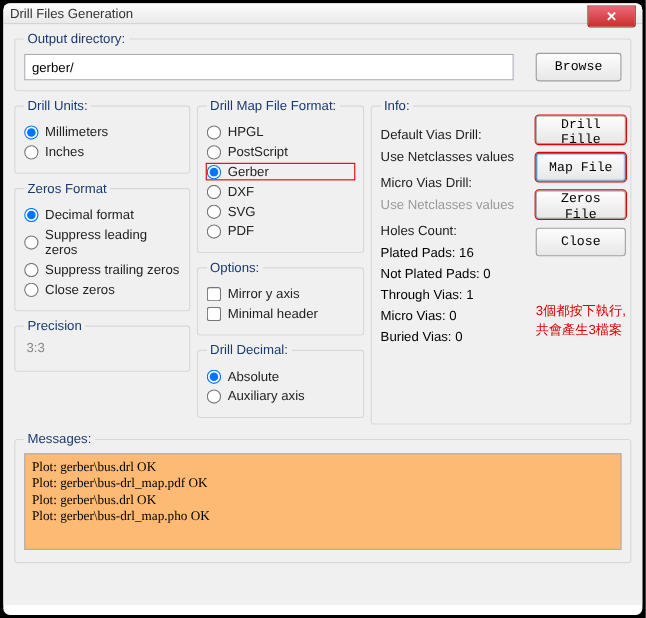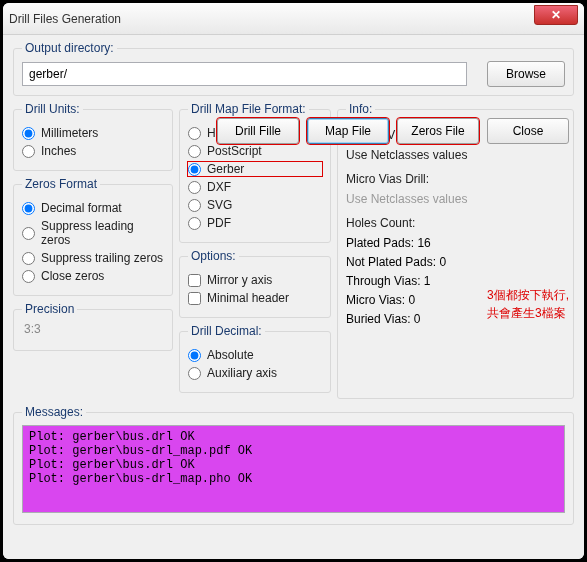--- a/index.html
+++ b/index.html
@@ -1,43 +1,43 @@
 <!DOCTYPE html>
 <html><head>
 <meta charset="utf-8">
 <style>
   * { box-sizing: border-box; font-family: "Segoe UI", Tahoma, sans-serif; font-size: 12px; }
   body { margin: 0; background: #000; width: 587px; height: 562px; padding: 3px; }
   .window { width: 581px; height: 556px; background: #fff; border-radius: 6px; overflow: hidden; box-shadow: 0 0 6px rgba(0,0,0,0.5); }
-  .titlebar { height: 32px; background: linear-gradient(#fdfdfd,#e9e9e9); display: flex; align-items: center; padding: 0 6px; border-bottom: 1px solid #d0d0d0; position: relative; }
+  .titlebar { height: 19px; background: linear-gradient(#fdfdfd,#e9e9e9); display: flex; align-items: center; padding: 0 6px; border-bottom: 1px solid #d0d0d0; position: relative; }
   .titlebar .title { color: #333; }
   .titlebar .close { position: absolute; right: 6px; top: 2px; width: 44px; height: 20px; background: linear-gradient(#e67,#c9302c); border: 1px solid #a02722; border-radius: 0 0 3px 3px; color: #fff; text-align: center; line-height: 18px; font-weight: bold; }
   .client { padding: 6px 10px 10px 10px; background: #f0f0f0; height: calc(100% - 28px); }
   fieldset { border: 1px solid #d8d8d8; border-radius: 3px; margin: 0 0 6px 0; padding: 6px 8px 8px 8px; }
   fieldset > legend { color: #1a3a6e; padding: 0 3px; }
   .row-top { display: flex; align-items: center; gap: 20px; }
   .row-top input[type=text] { flex: 1; height: 24px; padding: 2px 6px; border: 1px solid #abadb3; background: #fff; }
-  .btn { height: 26px; min-width: 78px; background: linear-gradient(#fdfdfd,#e7e7e7); border: 1px solid #9e9e9e; border-radius: 3px; padding: 0 10px; cursor: pointer; }
+  .btn { height: 26px; min-width: 78px; background: linear-gradient(#fdfdfd,#e7e7e7); border: 1px solid #9e9e9e; border-radius: 3px; padding: 0 10px; cursor: pointer; font-family: Liberation Mono, monospace; }
   .btn.focus { border: 1px solid #3c7fb1; box-shadow: 0 0 0 1px #a3d3f5 inset; }
   .cols { display: flex; gap: 6px; margin-top: 4px; }
   .col1 { width: 160px; }
   .col2 { width: 152px; }
   .col3 { flex: 1; position: relative; }
   .radio-row, .check-row { display: flex; align-items: center; gap: 6px; margin: 4px 0; color: #222; }
   .radio-row input, .check-row input { margin: 0; }
   .plain-val { color: #888; margin: 0 0 6px 2px; }
   .info-line { margin: 6px 0 10px 0; color: #222; }
   .info-line.gray { color: #9a9a9a; }
-  .btn-stack { position: absolute; right: 4px; top: 2px; display: flex; flex-direction: row; gap: 8px; }
+  .btn-stack { position: absolute; right: 4px; top: 2px; display: flex; flex-direction: column; gap: 8px; }
   .btn-stack .btn { width: 82px; }
   .holes { margin-top: 6px; }
   .holes div { margin: 5px 0; }
   .red-annot { color: #d00; position: absolute; right: 4px; top: 170px; text-align: left; line-height: 1.5; }
   .red-box { outline: 1px solid #d00; }
-  .messages { width: 100%; height: 88px; border: 1px solid #abadb3; background: #d946ef; padding: 4px 6px; overflow: auto; resize: none; font-family: Liberation Mono, monospace; }
+  .messages { width: 100%; height: 88px; border: 1px solid #abadb3; background: #fdba74; padding: 4px 6px; overflow: auto; resize: none; font-family: Liberation Serif, serif; }
   .sub-head { color: #222; margin: 6px 0 2px 0; }
 </style>
 </head>
 <body>
 
 <div class="window">
   <div class="titlebar">
     <span class="title">Drill Files Generation</span>
     <div class="close">✕</div>
   </div>

